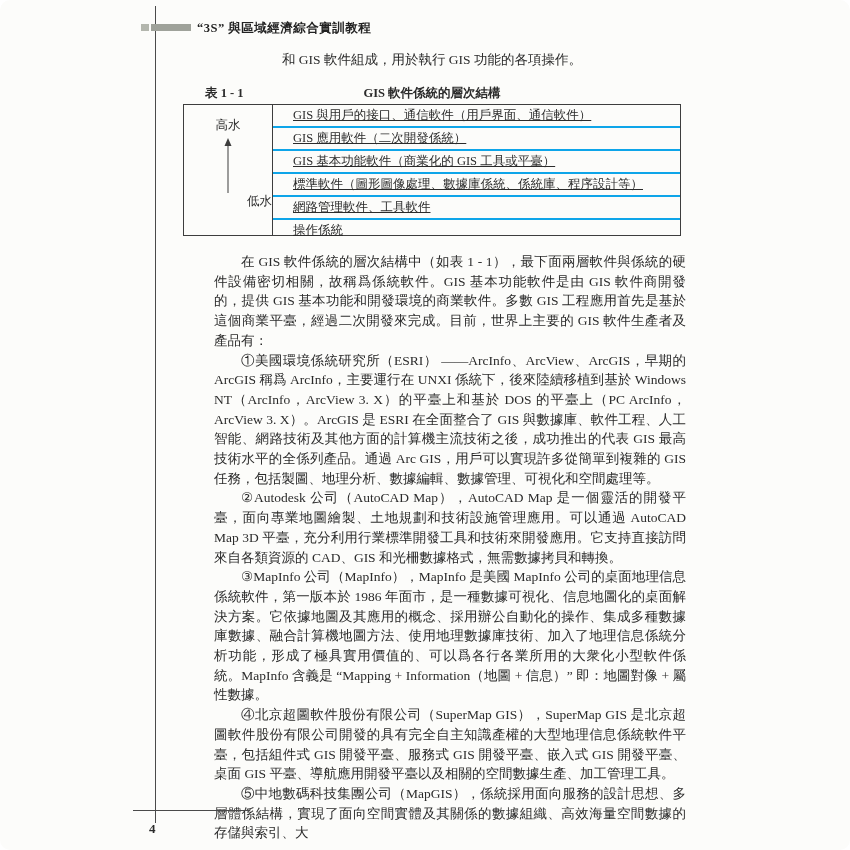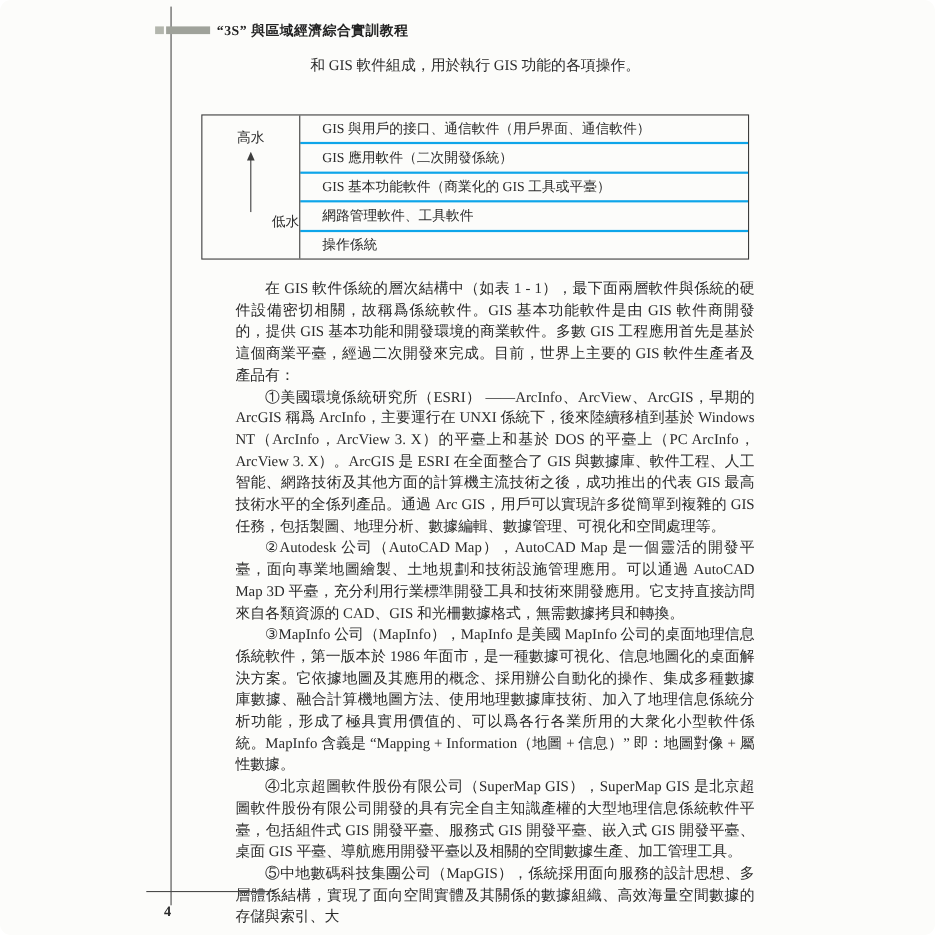--- a/index.html
+++ b/index.html
@@ -24,21 +24,21 @@
     position:absolute; left:178px; top:50px; width:508px;
     font-size:13.5px; line-height:19.7px;text-align:center;
   }
   .tcaption {
     position:absolute; left:183px; top:85px; width:498px;
     text-align:center; font-size:12.5px; font-weight:bold;
   }
   .tcaption .tlabel { position:absolute; left:22px; top:0; font-weight:bold; }
   .gis-table {
     position:absolute; left:183px; top:104px; width:498px; height:132px;
-    border:1.5px solid #3d3d3d; display:flex; background:transparent;
+    border:1.5px solid #3d3d3d; display:flex; background:transparent;text-decoration:underline;
   }
   .level-col {
     position:relative; width:89px; border-right:1px solid #3d3d3d; flex:none;
   }
   .level-col .lv-top { position:absolute; top:12px; left:0; width:100%; text-align:center; font-size:12.5px; }
   .level-col .lv-arrow { position:absolute; top:33px; left:50%; transform:translateX(-50%); }
   .level-col .lv-bottom { position:absolute; top:88px; left:0; width:100%; text-align:right; font-size:12.5px; }
   .rows-col { flex:1; display:flex; flex-direction:column; }
   .trow {
     flex:1; font-size:12.5px; line-height:21px; padding-left:20px;
@@ -64,34 +64,39 @@
 
   <div class="header-accent">
     <span class="sq"></span>
     <span class="bar"></span>
   </div>
 
   <div class="header-title">“3S” 與區域經濟綜合實訓教程</div>
 
   <p class="intro">和 GIS 軟件組成，用於執行 GIS 功能的各項操作。</p>
 
+  <div class="tcaption">
+    <span class="tlabel">表 1 - 1</span>
+    <span class="ttitle">GIS 軟件係統的層次結構</span>
+  </div>
 
   <div class="gis-table">
     <div class="level-col">
       <span class="lv-top">高水</span>
       <svg class="lv-arrow" width="10" height="55" viewBox="0 0 10 55">
         <polygon points="5,0 1.5,8 8.5,8" fill="#3d3d3d"></polygon>
         <line x1="5" y1="6" x2="5" y2="55" stroke="#3d3d3d" stroke-width="1"></line>
       </svg>
       <span class="lv-bottom">低水</span>
     </div>
     <div class="rows-col">
       <div class="trow">GIS 與用戶的接口、通信軟件（用戶界面、通信軟件）</div>
       <div class="trow">GIS 應用軟件（二次開發係統）</div>
       <div class="trow">GIS 基本功能軟件（商業化的 GIS 工具或平臺）</div>
+      <div class="trow">標準軟件（圖形圖像處理、數據庫係統、係統庫、程序設計等）</div>
       <div class="trow">網路管理軟件、工具軟件</div>
       <div class="trow">操作係統</div>
     </div>
   </div>
 
   <div class="paras">
     <p class="para">在 GIS 軟件係統的層次結構中（如表 1 - 1），最下面兩層軟件與係統的硬件設備密切相關，故稱爲係統軟件。GIS 基本功能軟件是由 GIS 軟件商開發的，提供 GIS 基本功能和開發環境的商業軟件。多數 GIS 工程應用首先是基於這個商業平臺，經過二次開發來完成。目前，世界上主要的 GIS 軟件生產者及產品有：</p>
     <p class="para">①美國環境係統研究所（ESRI） ——ArcInfo、ArcView、ArcGIS，早期的 ArcGIS 稱爲 ArcInfo，主要運行在 UNXI 係統下，後來陸續移植到基於 Windows NT（ArcInfo，ArcView 3. X）的平臺上和基於 DOS 的平臺上（PC ArcInfo，ArcView 3. X）。ArcGIS 是 ESRI 在全面整合了 GIS 與數據庫、軟件工程、人工智能、網路技術及其他方面的計算機主流技術之後，成功推出的代表 GIS 最高技術水平的全係列產品。通過 Arc GIS，用戶可以實現許多從簡單到複雜的 GIS 任務，包括製圖、地理分析、數據編輯、數據管理、可視化和空間處理等。</p>
     <p class="para">②Autodesk 公司（AutoCAD Map），AutoCAD Map 是一個靈活的開發平臺，面向專業地圖繪製、土地規劃和技術設施管理應用。可以通過 AutoCAD Map 3D 平臺，充分利用行業標準開發工具和技術來開發應用。它支持直接訪問來自各類資源的 CAD、GIS 和光柵數據格式，無需數據拷貝和轉換。</p>
     <p class="para">③MapInfo 公司（MapInfo），MapInfo 是美國 MapInfo 公司的桌面地理信息係統軟件，第一版本於 1986 年面市，是一種數據可視化、信息地圖化的桌面解決方案。它依據地圖及其應用的概念、採用辦公自動化的操作、集成多種數據庫數據、融合計算機地圖方法、使用地理數據庫技術、加入了地理信息係統分析功能，形成了極具實用價值的、可以爲各行各業所用的大衆化小型軟件係統。MapInfo 含義是 “Mapping + Information（地圖 + 信息）” 即：地圖對像 + 屬性數據。</p>

